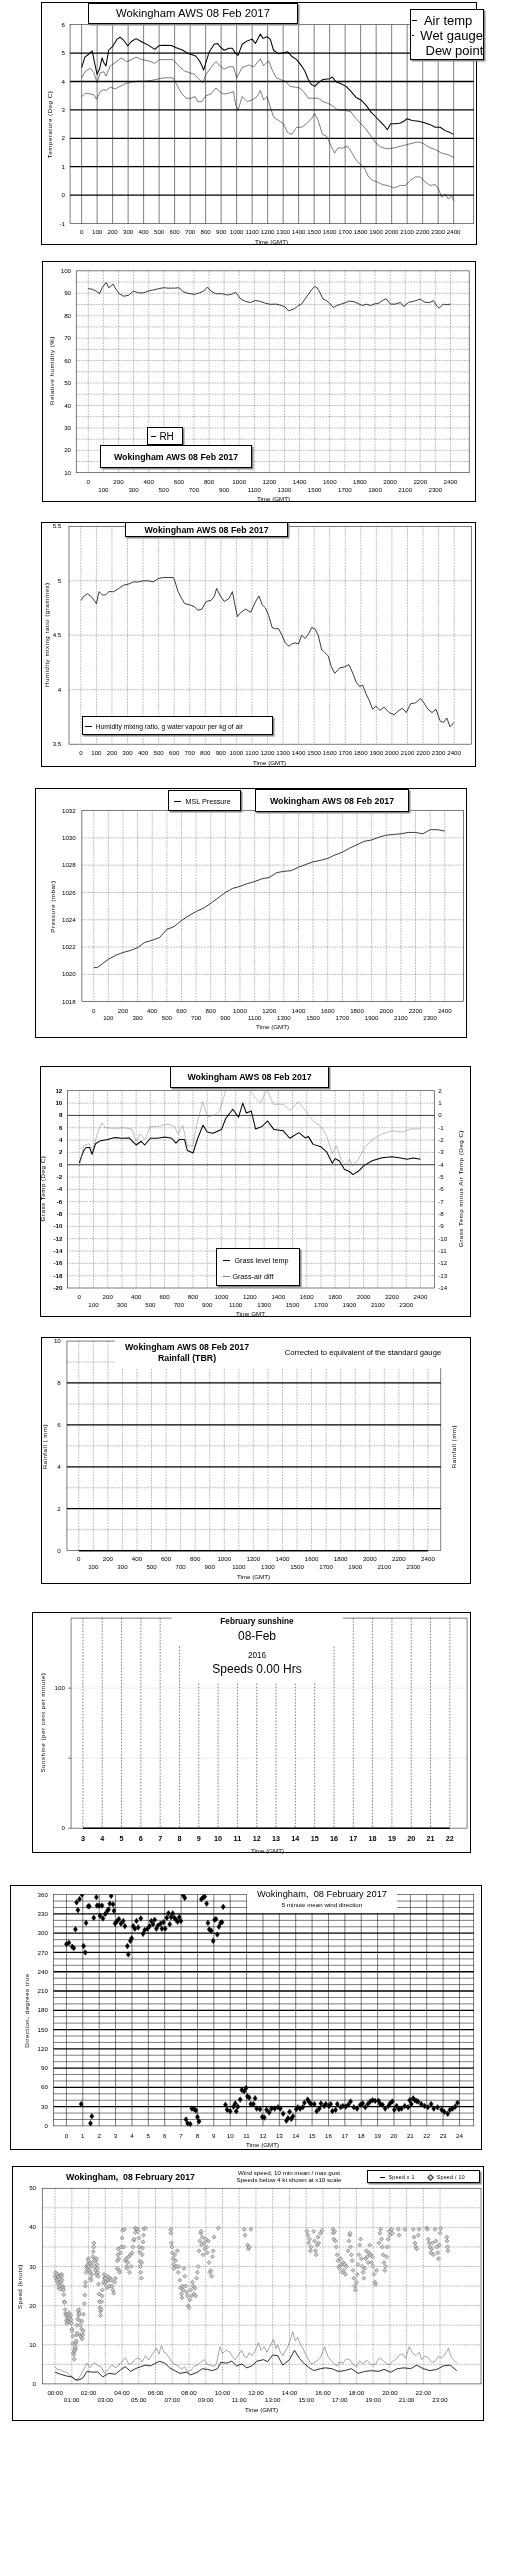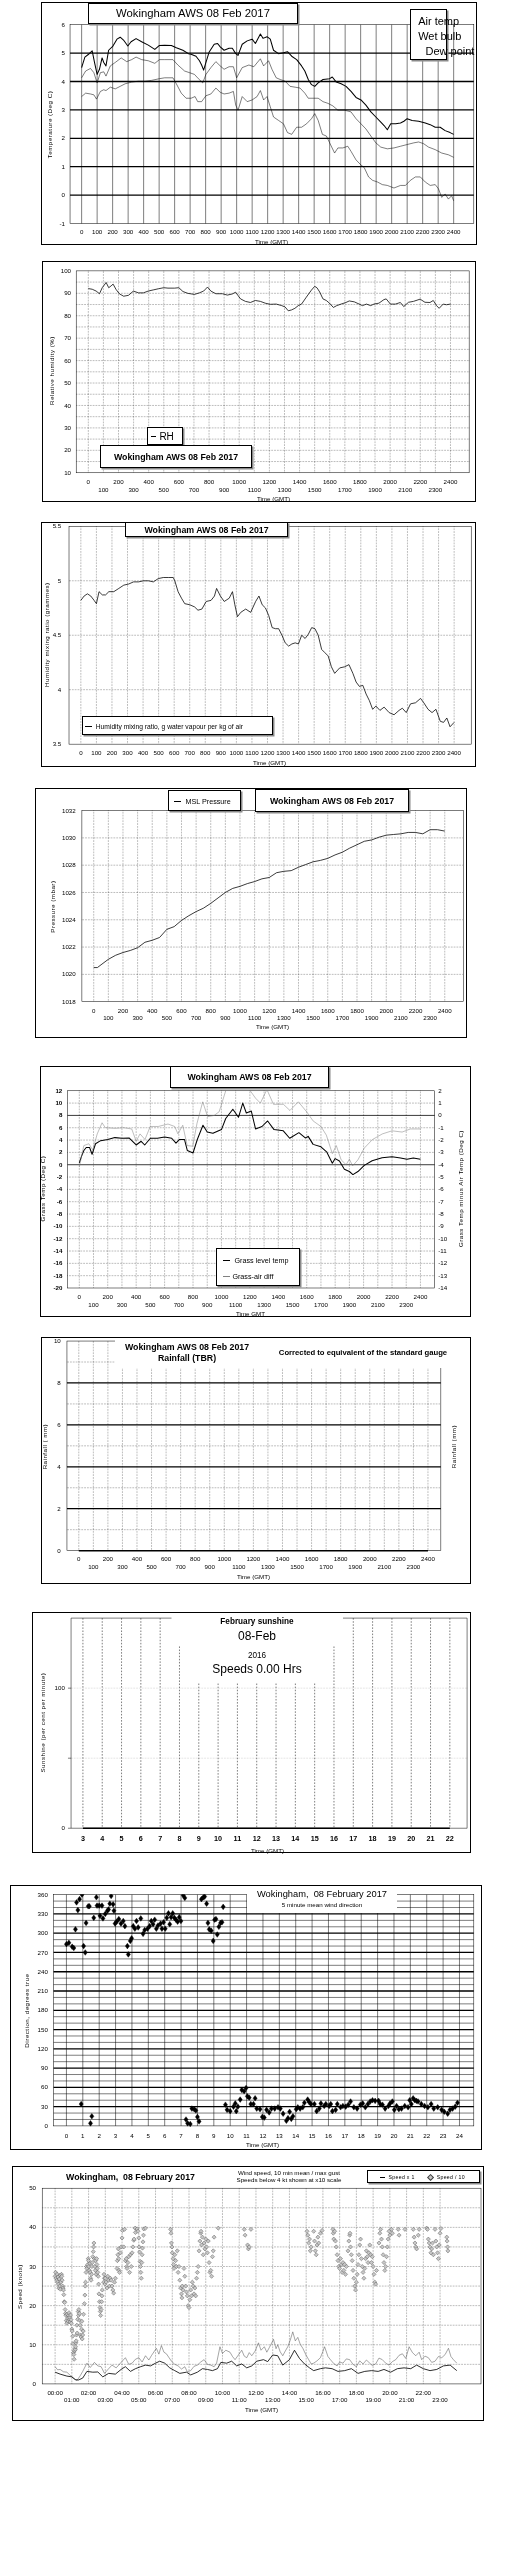--- a/index.html
+++ b/index.html
@@ -1288,28 +1288,28 @@
         <polygon points="869.125,4358 873.125,4362 869.125,4366 865.125,4362" fill="#c8c8c8" stroke="#404040" stroke-width="0.8"></polygon>
         <polygon points="869.775,4365.6 873.775,4369.6 869.775,4373.6 865.775,4369.6" fill="#c8c8c8" stroke="#404040" stroke-width="0.8"></polygon>
       </g>
     </g>
   </svg>
 
 <div class="frame" style="left:41px;top:2.1px;width:436px;height:243px"></div>
 <div class="box tbox" style="left:88px;top:2.6px;width:210px;height:21px;font-size:11.3px">
   <span>Wokingham AWS 08 Feb 2017</span>
 </div>
-<div class="box legend" style="left:410px;top:8.8px;width:37px;height:51px;font-size:11px">
+<div class="box legend" style="left:410px;top:8.8px;width:74px;height:51px;font-size:13px">
   <div class="lrow" style="top:6.7px">
     <span class="swatch" style="width:5.7px;border-top-width:1.5px;margin-left:0.5px"></span>
     <span style="margin-left:6.7px">Air temp</span>
   </div>
   <div class="lrow" style="top:22px">
     <span class="swatch" style="width:5.7px;margin-left:0.5px"></span>
-    <span style="margin-left:6.7px">Wet bulb</span>
+    <span style="margin-left:6.7px">Wet gauge</span>
   </div>
   <div class="lrow" style="top:37px">
     <span class="swatch" style="width:5.7px;margin-left:0.5px"></span>
     <span style="margin-left:14px">Dew point</span>
   </div>
 </div>
 <div class="ylab" style="left:-33px;top:121px">Temperature (Deg C)</div>
 <div class="xlab" style="left:220px;top:238px">Time (GMT)</div>
 
 <div class="frame" style="left:42px;top:261px;width:434px;height:241px"></div>
@@ -1366,21 +1366,21 @@
   </div>
 </div>
 <div class="ylab" style="left:-40px;top:1185px">Grass Temp (Deg C)</div>
 <div class="ylab" style="left:378px;top:1185px">Grass Temp minus Air Temp (Deg C)</div>
 <div class="xlab" style="left:199px;top:1310px">Time GMT</div>
 
 <div class="frame" style="left:41px;top:1337px;width:430px;height:247px"></div>
 <div class="cover" style="left:115px;top:1340px;width:327px;height:28px"></div>
 <div class="ctr" style="left:58px;top:1343px;font-size:8.8px;font-weight:bold">Wokingham AWS 08 Feb 2017</div>
 <div class="ctr" style="left:58px;top:1354px;font-size:8.8px;font-weight:bold">Rainfall (TBR)</div>
-<div class="ctr" style="left:234px;top:1349px;font-size:7.7px;font-weight:bold">Corrected to equivalent of the standard gauge</div>
+<div class="ctr" style="left:234px;top:1349px;font-size:7.7px;font-weight:normal">Corrected to equivalent of the standard gauge</div>
 <div class="ylab" style="left:-38px;top:1443px">Rainfall ( mm)</div>
 <div class="ylab" style="left:371px;top:1443px">Rainfall (mm)</div>
 <div class="xlab" style="left:202px;top:1573px">Time (GMT)</div>
 
 <div class="frame" style="left:32px;top:1612px;width:439px;height:241px"></div>
 <div class="ctr" style="left:128px;top:1618px;font-size:8.2px;font-weight:bold">February sunshine</div>
 <div class="ctr" style="left:128px;top:1630px;font-size:12px">08-Feb</div>
 <div class="ctr" style="left:128px;top:1652px;font-size:8.2px">2016</div>
 <div class="ctr" style="left:128px;top:1663px;font-size:12px">Speeds 0.00 Hrs</div>
 <div class="ylab" style="left:-40px;top:1719px">Sunshine (per cent per minute)</div>

